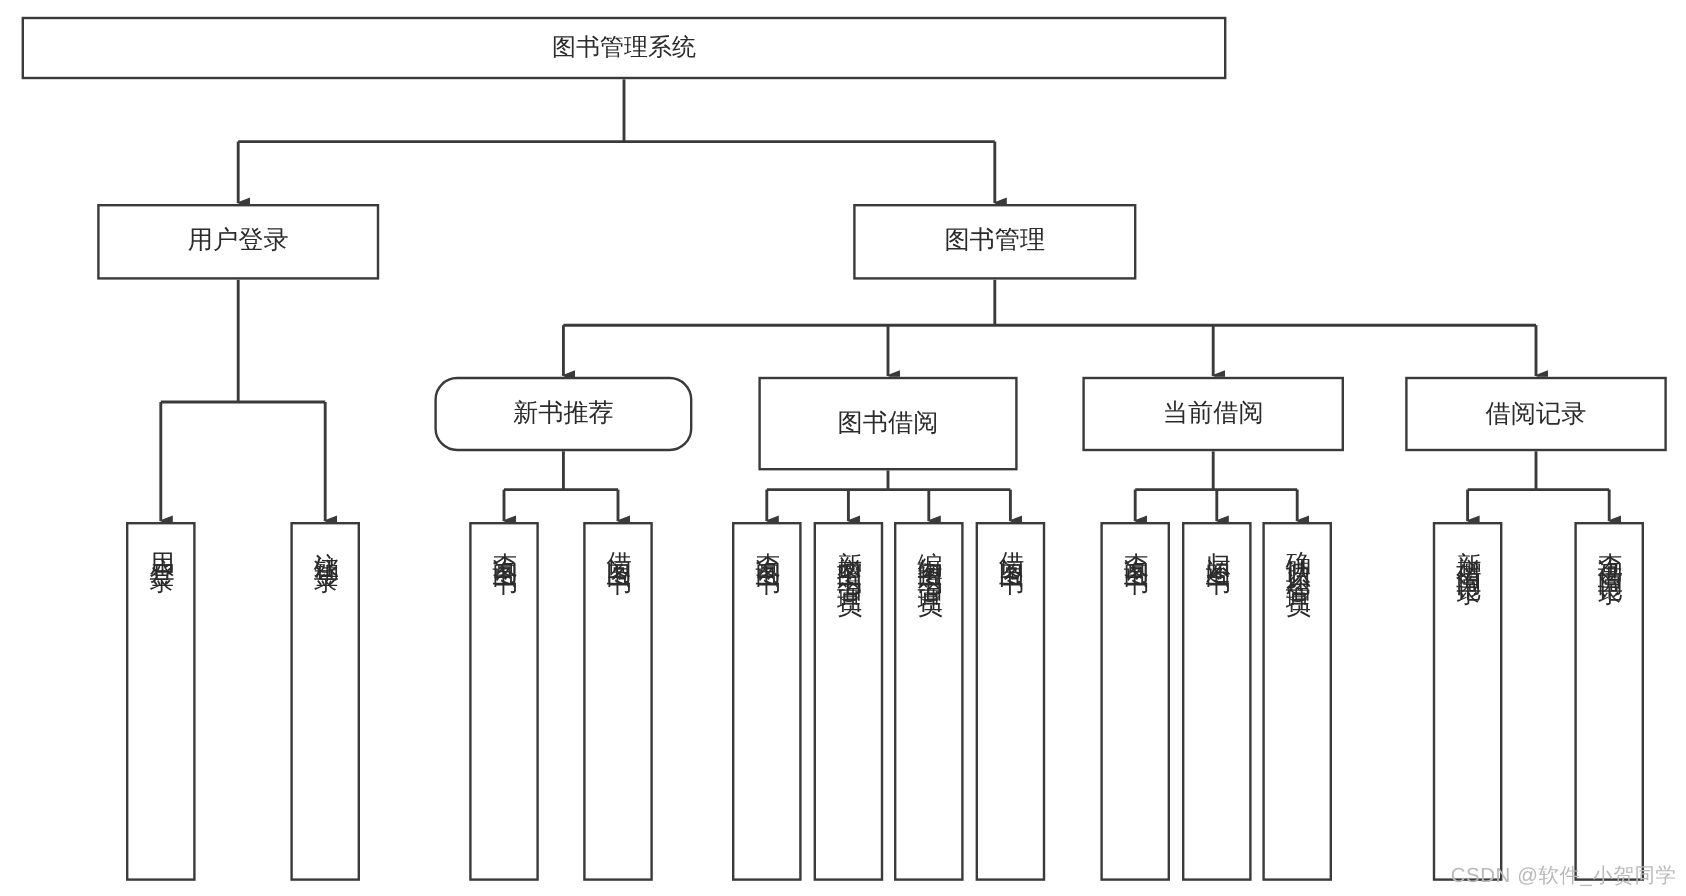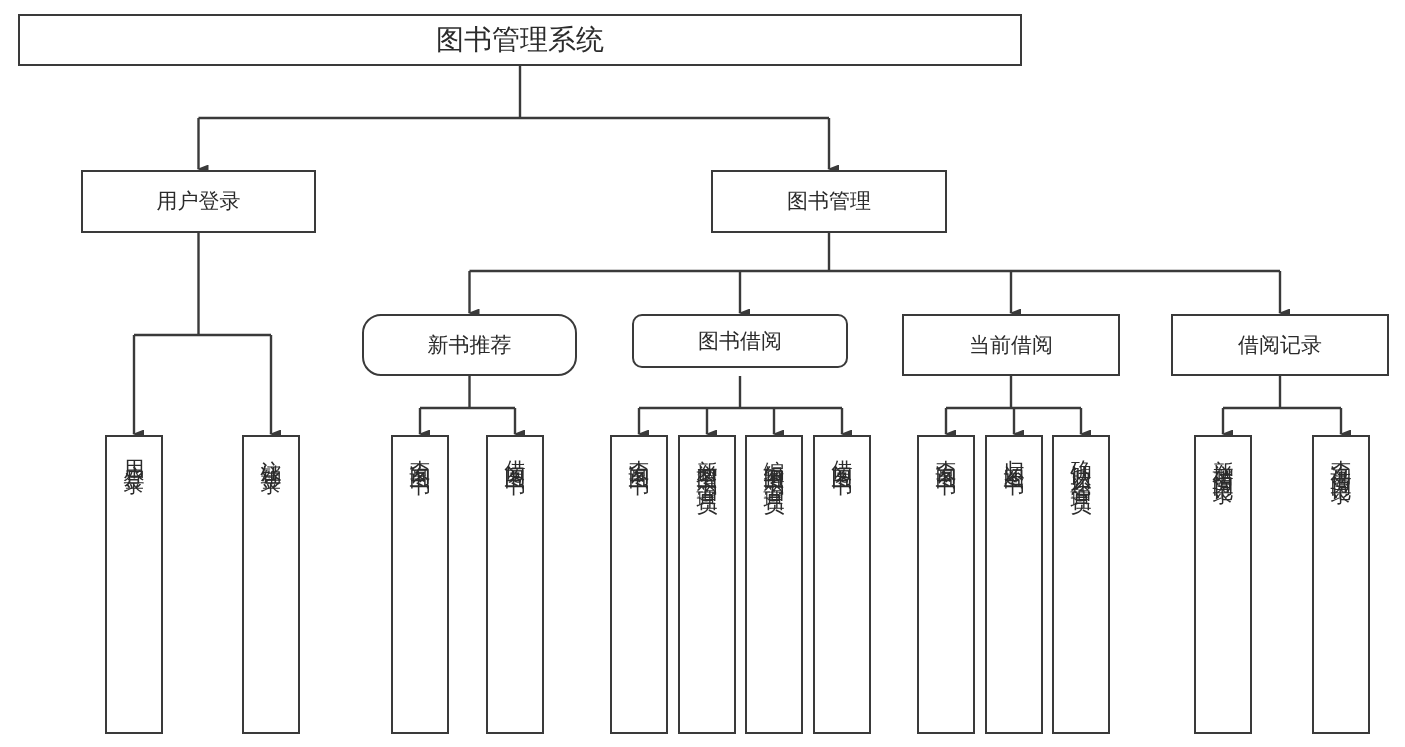--- a/index.html
+++ b/index.html
@@ -5,21 +5,21 @@
   html,body{margin:0;padding:0;background:#ffffff;}
   body{width:1405px;height:747px;overflow:hidden;
        font-family:"Liberation Sans","DejaVu Sans",sans-serif;}
   #canvas{position:relative;width:1405px;height:747px;background:#fff;}
   svg.wires{position:absolute;left:0;top:0;width:1405px;height:747px;}
   .node{position:absolute;box-sizing:border-box;background:#ffffff;
         border:2px solid #3a3a3a;display:flex;align-items:center;
         justify-content:center;text-align:center;}
   .node .lbl{color:#2b2b2b;line-height:1.15;}
   .node.horiz .lbl{font-size:21px;}
-  .node.root .lbl{font-size:28px;}
+  .node.root .lbl{font-size:20px;}
   .node.vert{padding:6px 2px;align-items:flex-start;}
   .node.vert .lbl{writing-mode:vertical-rl;text-orientation:upright;
                   font-size:21px;letter-spacing:5px;line-height:1.05;
                   white-space:nowrap;}
   #watermark{position:absolute;right:8px;bottom:6px;font-size:17px;
              color:#b9b9b9;white-space:nowrap;letter-spacing:0.5px;}
 </style>
 </head>
 <body>
 
@@ -73,21 +73,21 @@
       </div>
       <div class="node horiz" style="left: 81px; top: 170px; width: 235px; height: 63px;">
         <span class="lbl">用户登录</span>
       </div>
       <div class="node horiz" style="left: 711px; top: 170px; width: 236px; height: 63px; align-items: center;">
         <span class="lbl">图书管理</span>
       </div>
       <div class="node horiz" style="left: 362px; top: 314px; width: 215px; height: 62px; border-radius: 19px;">
         <span class="lbl">新书推荐</span>
       </div>
-      <div class="node horiz" style="left: 632px; top: 314px; width: 216px; height: 54px; border-radius: 10px;">
+      <div class="node horiz" style="left: 632px; top: 314px; width: 216px; height: 78px;">
         <span class="lbl">图书借阅</span>
       </div>
       <div class="node horiz" style="left: 902px; top: 314px; width: 218px; height: 62px; align-items: center;">
         <span class="lbl">当前借阅</span>
       </div>
       <div class="node horiz" style="left: 1171px; top: 314px; width: 218px; height: 62px; font-family: Liberation Serif, serif;">
         <span class="lbl">借阅记录</span>
       </div>
       <div class="node vert" style="left: 105px; top: 435px; width: 58px; height: 299px;">
         <span class="lbl">用户登录</span>
@@ -123,13 +123,14 @@
         <span class="lbl">确认归还（管理员）</span>
       </div>
       <div class="node vert" style="left: 1194px; top: 435px; width: 58px; height: 299px;">
         <span class="lbl">新增借阅记录</span>
       </div>
       <div class="node vert" style="left: 1312px; top: 435px; width: 58px; height: 299px;">
         <span class="lbl">查询借阅记录</span>
       </div>
     </div>
 
+  <div id="watermark">CSDN @软件_小贺同学</div>
 </div>
 
 </body></html>

